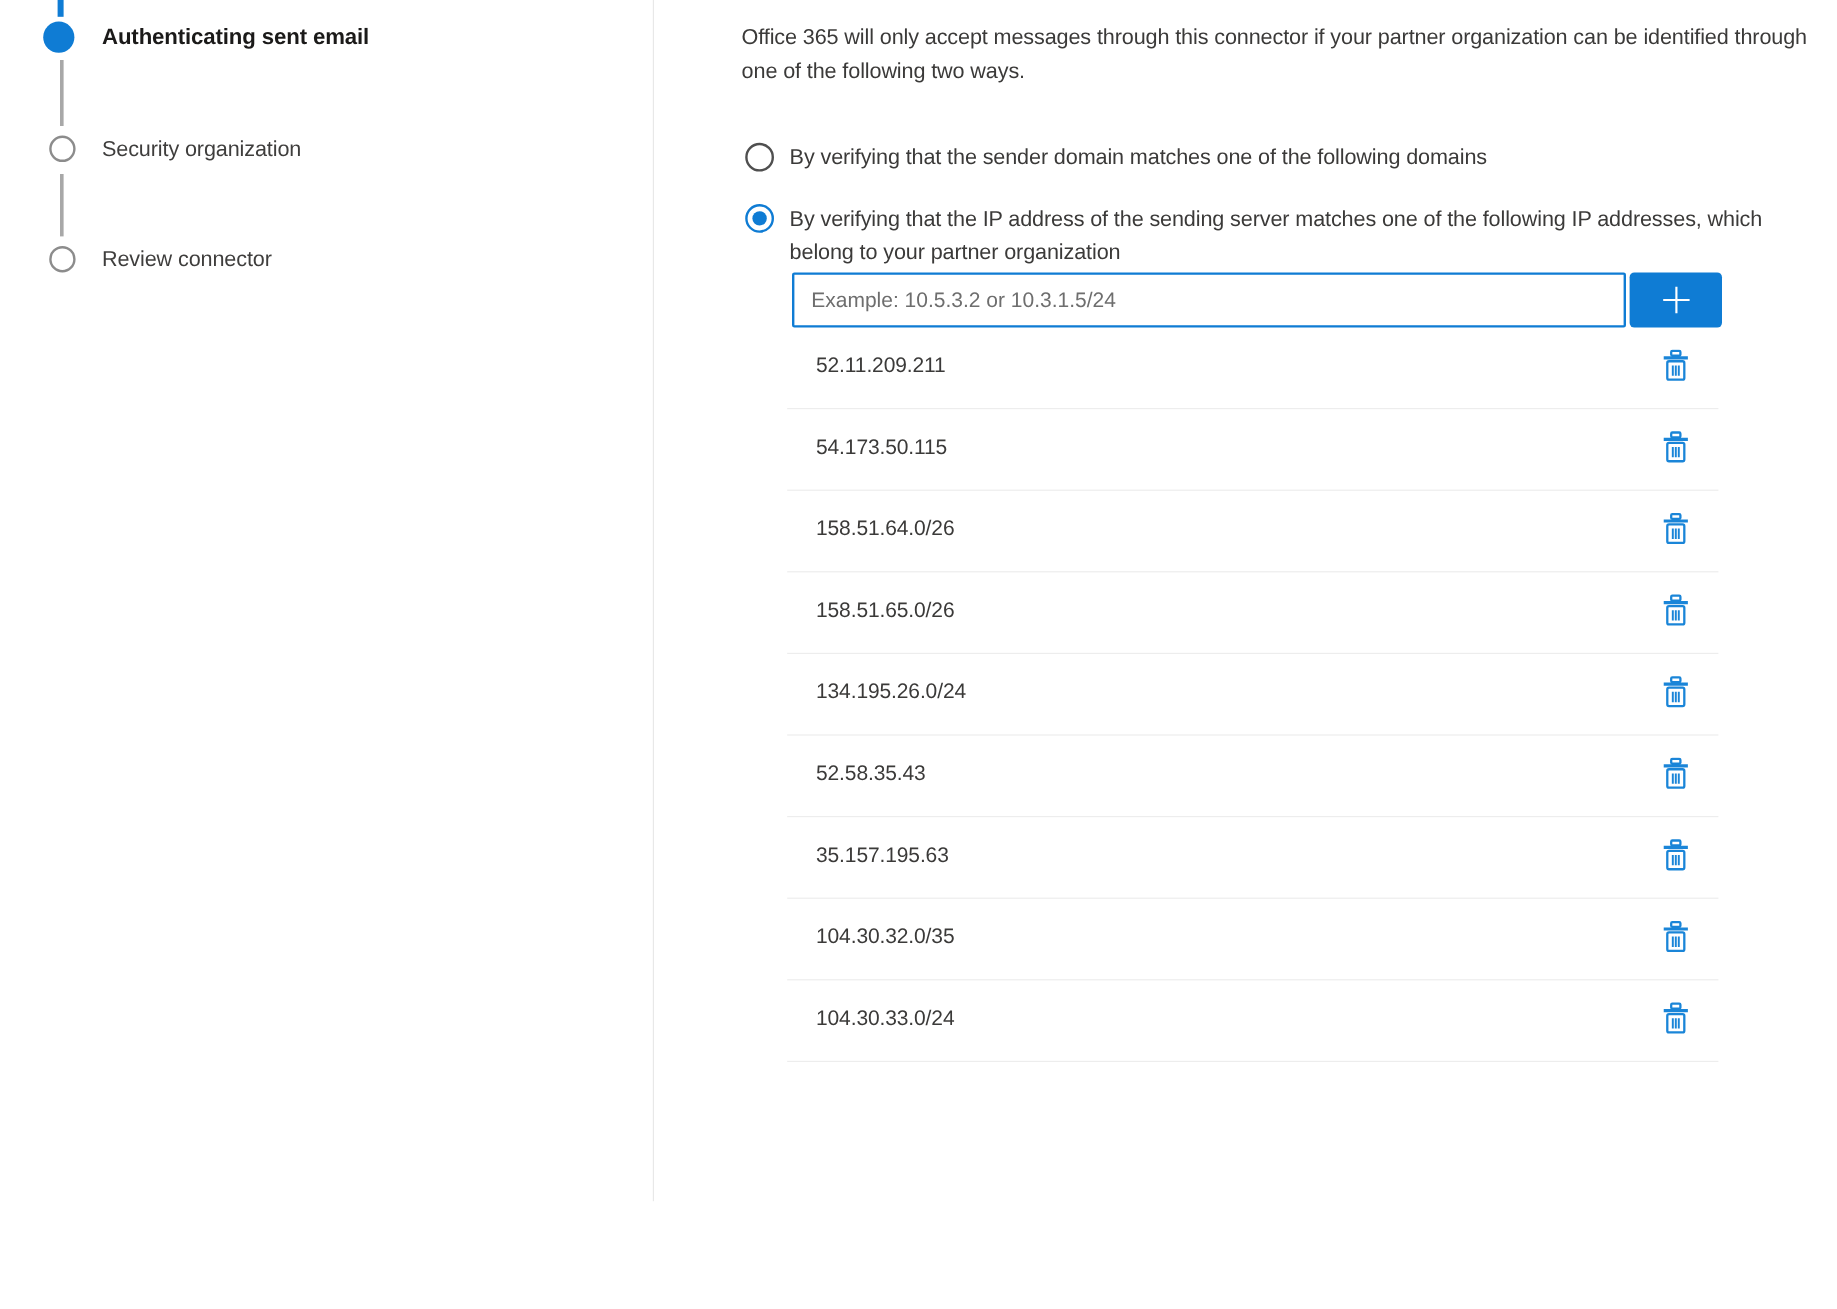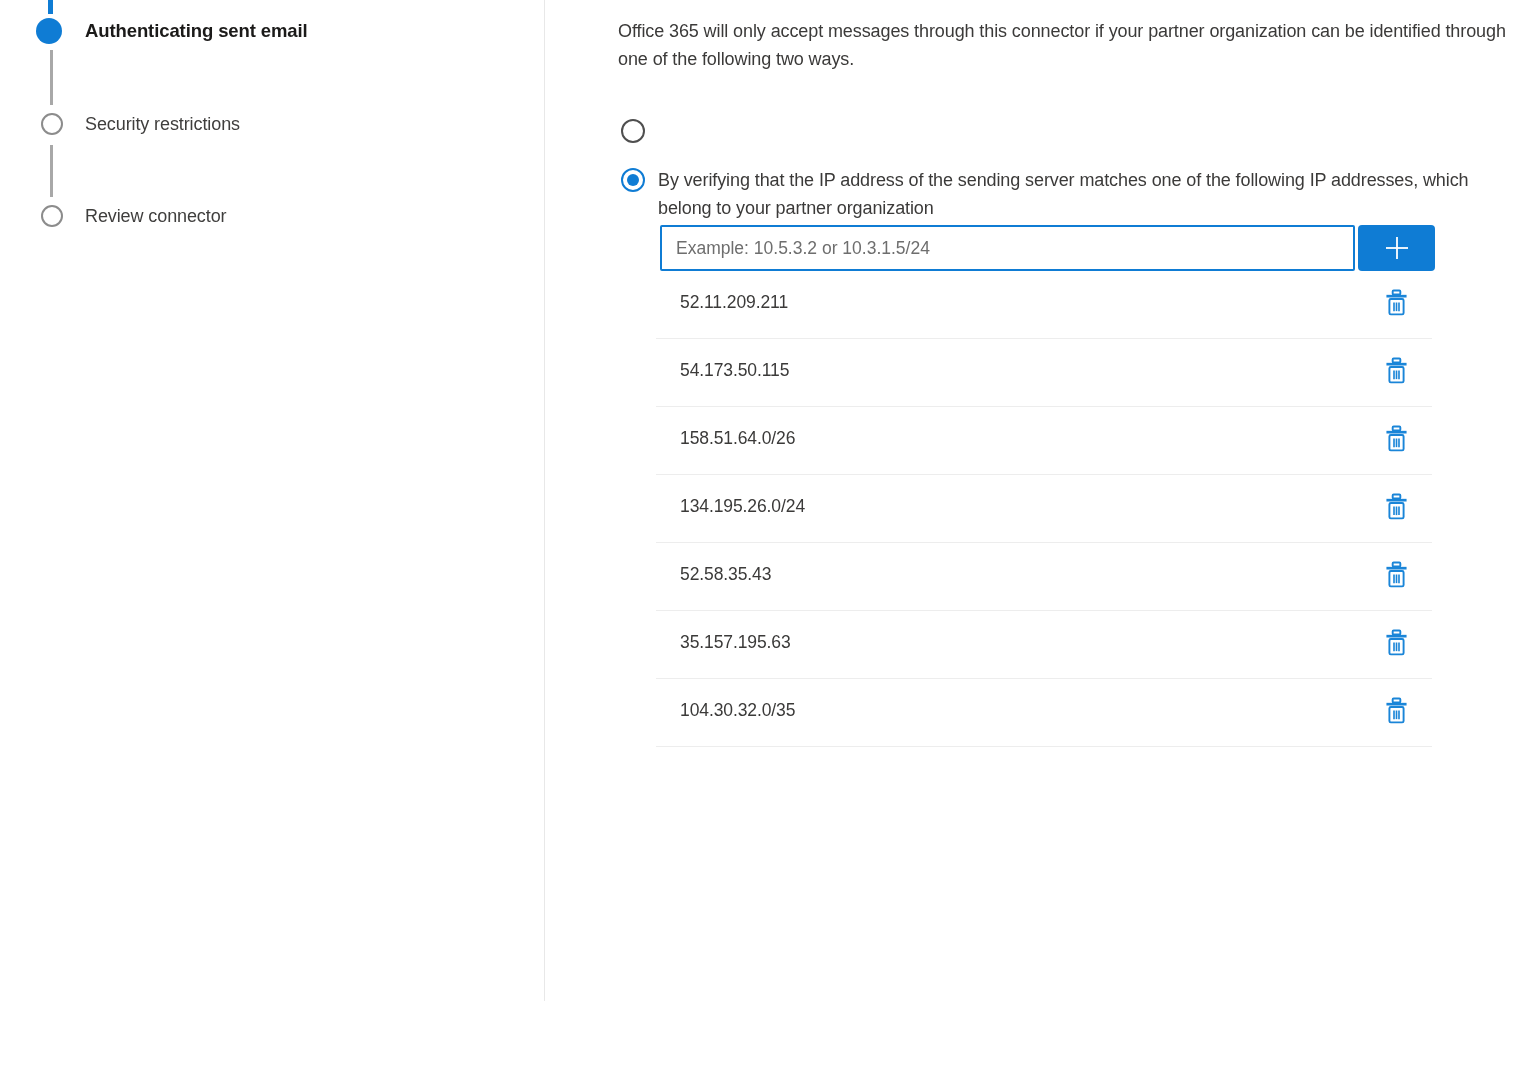--- a/index.html
+++ b/index.html
@@ -88,37 +88,38 @@
     <div class="rail rail-blue"></div>
     <div class="rail rail-1"></div>
     <div class="rail rail-2"></div>
     <ol id="stepper">
         <li class="step active">
     <span class="dot"></span>
     <span class="step-label">Authenticating sent email</span>
   </li>
         <li class="step">
     <span class="dot"></span>
-    <span class="step-label">Security restrictions</span>
+    <span class="step-label">Security organization</span>
   </li>
         <li class="step">
     <span class="dot"></span>
     <span class="step-label">Review connector</span>
   </li>
       </ol>
   </aside>
 
   <main class="content">
     <p class="intro">Office 365 will only accept messages through this connector if your partner organization can be identified through one of the following two ways.</p>
 
     <div class="options" id="options">
         <div class="option">
     <span class="radio">
             <span class="radio-dot"></span>
           </span>
+    <span class="option-label">By verifying that the sender domain matches one of the following domains</span>
   </div>
         <div class="option selected">
     <span class="radio">
             <span class="radio-dot"></span>
           </span>
     <span class="option-label">By verifying that the IP address of the sending server matches one of the following IP addresses, which belong to your partner organization</span>
   </div>
       </div>
 
     <div class="ip-input-row">
@@ -165,20 +166,33 @@
         <rect x="8" y="1.4" width="8" height="4.2" rx="1" stroke="#1a85d8" stroke-width="2"></rect>
         <line x1="1.5" y1="7.4" x2="22.5" y2="7.4" stroke="#1a85d8" stroke-width="2.8"></line>
         <rect x="4.6" y="10.4" width="14.8" height="16" rx="1.5" stroke="#1a85d8" stroke-width="2"></rect>
         <line x1="9.4" y1="14" x2="9.4" y2="23" stroke="#1a85d8" stroke-width="1.7"></line>
         <line x1="12" y1="14" x2="12" y2="23" stroke="#1a85d8" stroke-width="1.7"></line>
         <line x1="14.6" y1="14" x2="14.6" y2="23" stroke="#1a85d8" stroke-width="1.7"></line>
       </svg>
     </button>
   </li>
         <li class="ip-row">
+    <span class="ip-text">158.51.65.0/26</span>
+    <button class="del-btn" type="button">
+      <svg class="trash" width="23" height="27" viewBox="0 0 24 28" fill="none">
+        <rect x="8" y="1.4" width="8" height="4.2" rx="1" stroke="#1a85d8" stroke-width="2"></rect>
+        <line x1="1.5" y1="7.4" x2="22.5" y2="7.4" stroke="#1a85d8" stroke-width="2.8"></line>
+        <rect x="4.6" y="10.4" width="14.8" height="16" rx="1.5" stroke="#1a85d8" stroke-width="2"></rect>
+        <line x1="9.4" y1="14" x2="9.4" y2="23" stroke="#1a85d8" stroke-width="1.7"></line>
+        <line x1="12" y1="14" x2="12" y2="23" stroke="#1a85d8" stroke-width="1.7"></line>
+        <line x1="14.6" y1="14" x2="14.6" y2="23" stroke="#1a85d8" stroke-width="1.7"></line>
+      </svg>
+    </button>
+  </li>
+        <li class="ip-row">
     <span class="ip-text">134.195.26.0/24</span>
     <button class="del-btn" type="button">
       <svg class="trash" width="23" height="27" viewBox="0 0 24 28" fill="none">
         <rect x="8" y="1.4" width="8" height="4.2" rx="1" stroke="#1a85d8" stroke-width="2"></rect>
         <line x1="1.5" y1="7.4" x2="22.5" y2="7.4" stroke="#1a85d8" stroke-width="2.8"></line>
         <rect x="4.6" y="10.4" width="14.8" height="16" rx="1.5" stroke="#1a85d8" stroke-width="2"></rect>
         <line x1="9.4" y1="14" x2="9.4" y2="23" stroke="#1a85d8" stroke-width="1.7"></line>
         <line x1="12" y1="14" x2="12" y2="23" stroke="#1a85d8" stroke-width="1.7"></line>
         <line x1="14.6" y1="14" x2="14.6" y2="23" stroke="#1a85d8" stroke-width="1.7"></line>
       </svg>
@@ -205,20 +219,33 @@
         <line x1="1.5" y1="7.4" x2="22.5" y2="7.4" stroke="#1a85d8" stroke-width="2.8"></line>
         <rect x="4.6" y="10.4" width="14.8" height="16" rx="1.5" stroke="#1a85d8" stroke-width="2"></rect>
         <line x1="9.4" y1="14" x2="9.4" y2="23" stroke="#1a85d8" stroke-width="1.7"></line>
         <line x1="12" y1="14" x2="12" y2="23" stroke="#1a85d8" stroke-width="1.7"></line>
         <line x1="14.6" y1="14" x2="14.6" y2="23" stroke="#1a85d8" stroke-width="1.7"></line>
       </svg>
     </button>
   </li>
         <li class="ip-row">
     <span class="ip-text">104.30.32.0/35</span>
+    <button class="del-btn" type="button">
+      <svg class="trash" width="23" height="27" viewBox="0 0 24 28" fill="none">
+        <rect x="8" y="1.4" width="8" height="4.2" rx="1" stroke="#1a85d8" stroke-width="2"></rect>
+        <line x1="1.5" y1="7.4" x2="22.5" y2="7.4" stroke="#1a85d8" stroke-width="2.8"></line>
+        <rect x="4.6" y="10.4" width="14.8" height="16" rx="1.5" stroke="#1a85d8" stroke-width="2"></rect>
+        <line x1="9.4" y1="14" x2="9.4" y2="23" stroke="#1a85d8" stroke-width="1.7"></line>
+        <line x1="12" y1="14" x2="12" y2="23" stroke="#1a85d8" stroke-width="1.7"></line>
+        <line x1="14.6" y1="14" x2="14.6" y2="23" stroke="#1a85d8" stroke-width="1.7"></line>
+      </svg>
+    </button>
+  </li>
+        <li class="ip-row">
+    <span class="ip-text">104.30.33.0/24</span>
     <button class="del-btn" type="button">
       <svg class="trash" width="23" height="27" viewBox="0 0 24 28" fill="none">
         <rect x="8" y="1.4" width="8" height="4.2" rx="1" stroke="#1a85d8" stroke-width="2"></rect>
         <line x1="1.5" y1="7.4" x2="22.5" y2="7.4" stroke="#1a85d8" stroke-width="2.8"></line>
         <rect x="4.6" y="10.4" width="14.8" height="16" rx="1.5" stroke="#1a85d8" stroke-width="2"></rect>
         <line x1="9.4" y1="14" x2="9.4" y2="23" stroke="#1a85d8" stroke-width="1.7"></line>
         <line x1="12" y1="14" x2="12" y2="23" stroke="#1a85d8" stroke-width="1.7"></line>
         <line x1="14.6" y1="14" x2="14.6" y2="23" stroke="#1a85d8" stroke-width="1.7"></line>
       </svg>
     </button>

